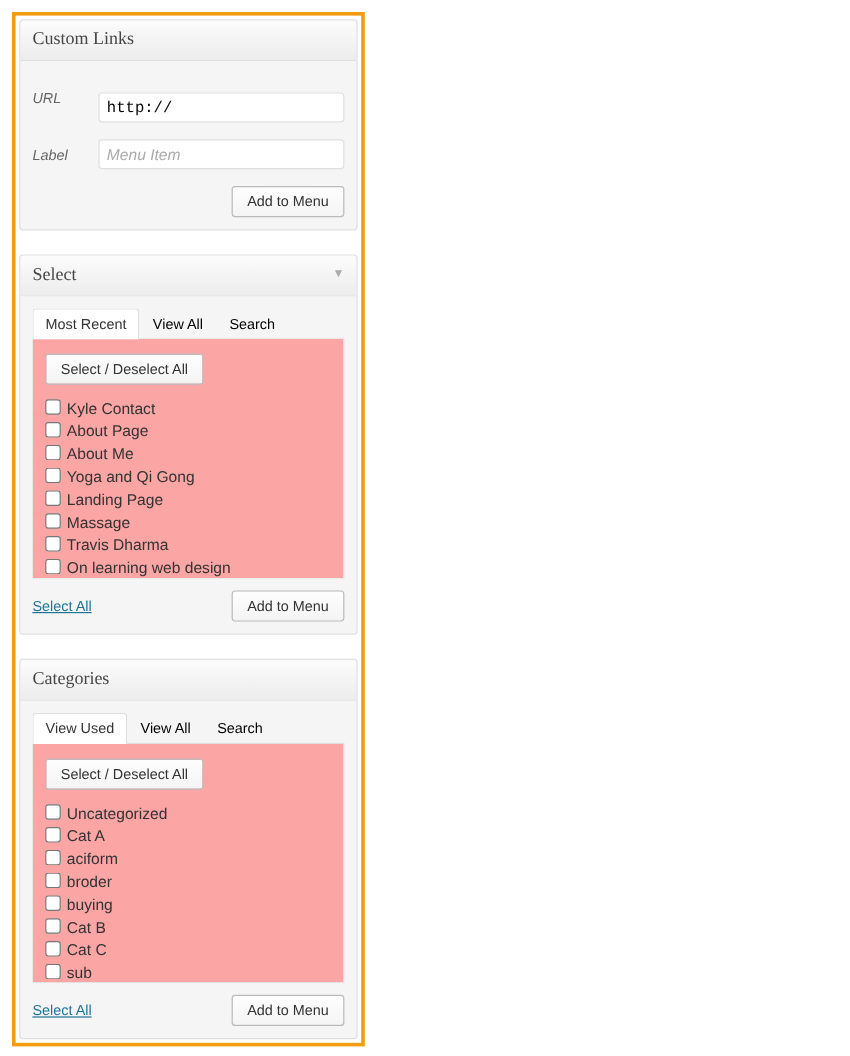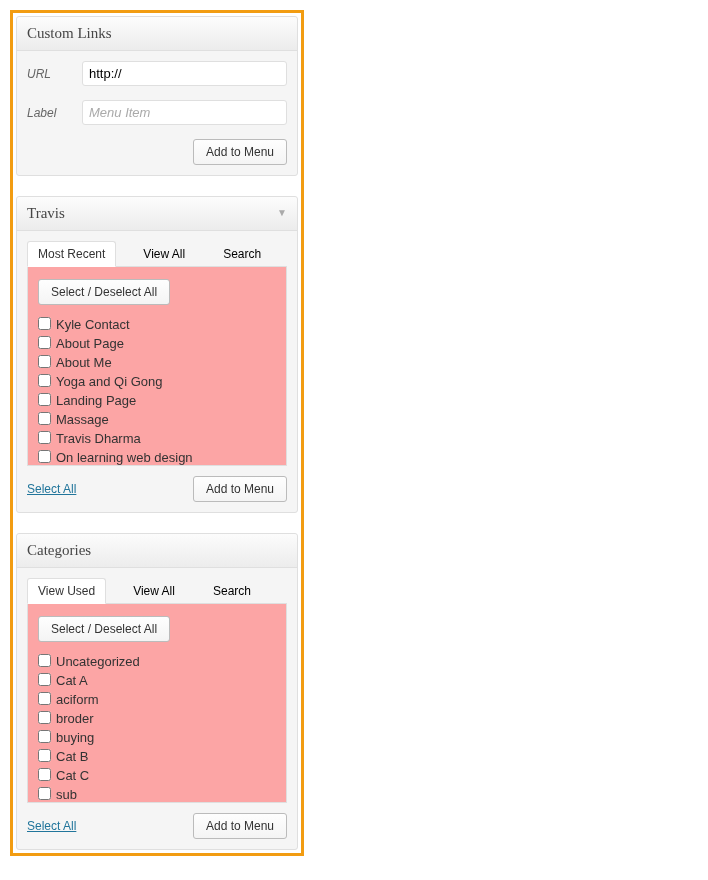--- a/index.html
+++ b/index.html
@@ -61,21 +61,22 @@
     .form-input {
       flex: 1;
       padding: 4px 6px;
       border: 1px solid #dfdfdf;
       border-radius: 3px;
       font-size: 13px;
       background: #fff;
       font-family: inherit;
     }
     .form-input.mono {
-      font-family: Liberation Sans, sans-serif;
+      font-family: Liberation Mono, monospace;
+      margin-top: 16px;
     }
     .form-input::placeholder {
       color: #aaa;
       font-style: italic;
     }
     .btn {
       background: linear-gradient(to bottom, #fefefe, #f4f4f4);
       border: 1px solid #bbb;
       border-radius: 3px;
       padding: 5px 12px;
@@ -84,21 +85,21 @@
       cursor: pointer;
       font-family: inherit;
     }
     .btn-row-right {
       display: flex;
       justify-content: flex-end;
     }
     .tabs {
       padding: 10px 10px 0 10px;
       display: flex;
-      gap: 16px;
+      gap: 0;
       position: relative;
     }
     .tab {
       padding: 5px 10px;
       font-size: 12px;
       color: #000000;
       cursor: pointer;
       border: 1px solid transparent;
       border-bottom: none;
       position: relative;
@@ -180,21 +181,21 @@
         <input type="text" class="form-input" placeholder="Menu Item" style="">
       </div>
       <div class="btn-row-right">
         <button class="btn">Add to Menu</button>
       </div>
     </div>
   </div>
 
   <div class="metabox">
     <div class="metabox-header">
-      <span>Travis</span>
+      <span>Select</span>
       <span class="toggle-arrow">▼</span>
     </div>
     <div>
       <div class="tabs">
         <div class="tab active">Most Recent</div>
         <div class="tab">View All</div>
         <div class="tab">Search</div>
       </div>
       <div class="tab-panel">
         <div class="select-deselect">

